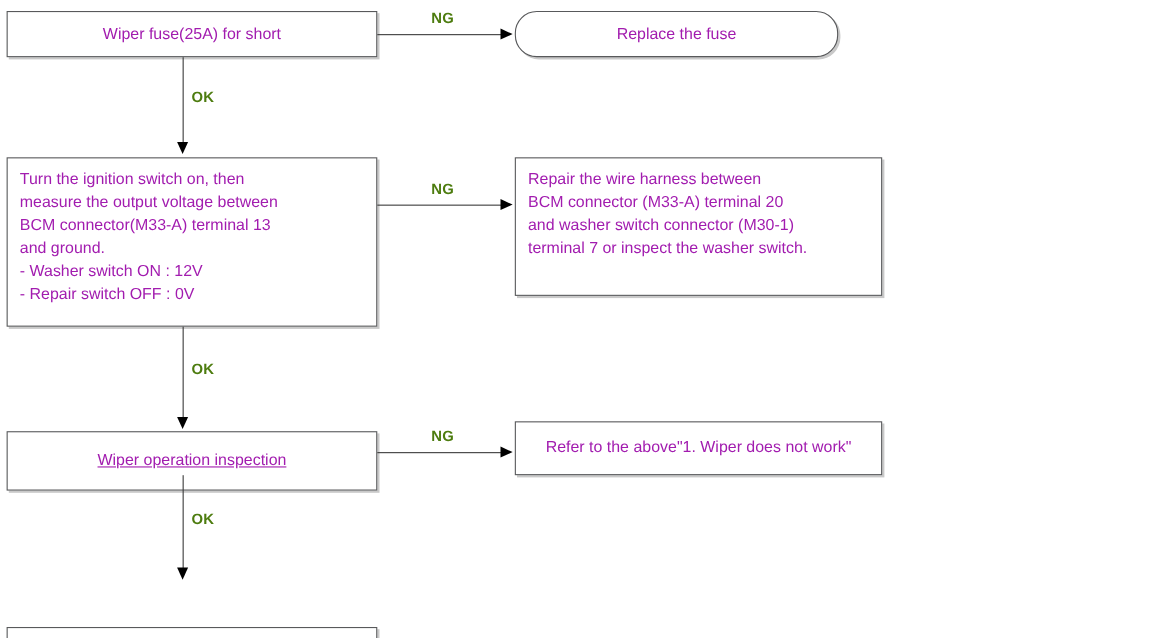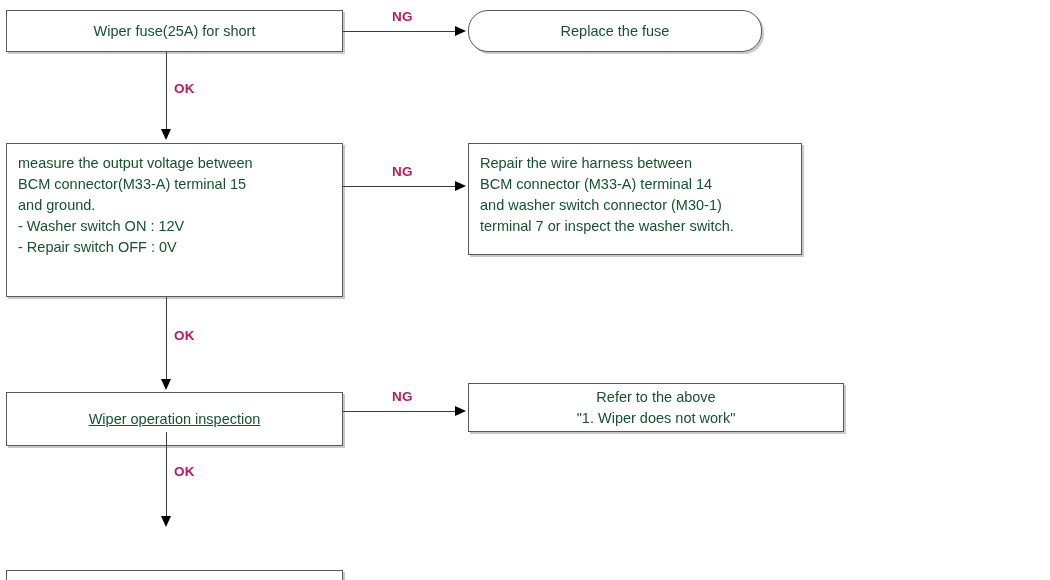--- a/index.html
+++ b/index.html
@@ -14,41 +14,41 @@
     background: #ffffff;
     font-family: "Liberation Sans", sans-serif;
     overflow: hidden;
   }
   .box {
     position: absolute;
     box-sizing: border-box;
     border: 1px solid #58595b;
     background: #ffffff;
     box-shadow: 2px 2px 0 0 #c9c9c9;
-    color: #14532d;
+    color: #a21caf;
     font-size: 14.5px;
     line-height: 21px;
   }
   .box.center {
     display: flex;
     align-items: center;
     justify-content: center;
     text-align: center;
   }
   .box.left {
     padding: 9px 0 9px 11px;
     text-align: left;
   }
   .box .line { white-space: pre; }
 
   .edge-label {
     position: absolute;
     font-size: 13.5px;
     font-weight: bold;
-    color: #be185d;
+    color: #4d7c0f;
     letter-spacing: 0.3px;
     white-space: nowrap;
   }
 
   
   .vline {
     position: absolute;
     width: 1px;
     background: #3b3b3b;
   }
@@ -89,51 +89,52 @@
 
   <div class="box center" style="left:468px; top:10px; width:294px; height:42px;border-radius:20px;">
     <span class="line">Replace the fuse</span>
   </div>
 
   <div class="vline" style="left:166px; top:52px; height:78px;"></div>
   <div class="arrow-down" style="left:161px; top:129px;"></div>
   <div class="edge-label" style="left:174px; top:81px;">OK</div>
 
   <div class="box left" style="left:6px; top:143px; width:337px; height:154px;">
+    <div class="line">Turn the ignition switch on, then</div>
     <div class="line">measure the output voltage between</div>
-    <div class="line">BCM connector(M33-A) terminal 15</div>
+    <div class="line">BCM connector(M33-A) terminal 13</div>
     <div class="line">and ground.</div>
     <div class="line">- Washer switch ON : 12V</div>
     <div class="line">- Repair switch OFF : 0V</div>
   </div>
 
   <div class="hline" style="left:343px; top:186px; width:114px;"></div>
   <div class="arrow-right" style="left:455px; top:181px;"></div>
   <div class="edge-label" style="left:392px; top:164px;">NG</div>
 
-  <div class="box left" style="left:468px; top:143px; width:334px; height:112px;">
+  <div class="box left" style="left:468px; top:143px; width:334px; height:126px;">
     <div class="line">Repair the wire harness between</div>
-    <div class="line">BCM connector (M33-A) terminal 14</div>
+    <div class="line">BCM connector (M33-A) terminal 20</div>
     <div class="line">and washer switch connector (M30-1)</div>
     <div class="line">terminal 7 or inspect the washer switch.</div>
   </div>
 
   <div class="vline" style="left:166px; top:297px; height:83px;"></div>
   <div class="arrow-down" style="left:161px; top:379px;"></div>
   <div class="edge-label" style="left:174px; top:328px;">OK</div>
 
   <div class="box center" style="left:6px; top:392px; width:337px; height:54px;text-decoration:underline;">
     <span class="line">Wiper operation inspection</span>
   </div>
 
   <div class="hline" style="left:343px; top:411px; width:114px;"></div>
   <div class="arrow-right" style="left:455px; top:406px;"></div>
   <div class="edge-label" style="left:392px; top:389px;">NG</div>
 
-  <div class="box center" style="left:468px; top:383px; width:376px; height:49px; flex-direction:column;">
+  <div class="box center" style="left:468px; top:383px; width:334px; height:49px; flex-direction:row;">
     <span class="line">Refer to the above</span>
     <span class="line">"1. Wiper does not work"</span>
   </div>
 
   <div class="vline" style="left:166px; top:432px; height:85px;"></div>
   <div class="arrow-down" style="left:161px; top:516px;"></div>
   <div class="edge-label" style="left:174px; top:464px;">OK</div>
 
   <div class="box center" style="left:6px; top:530px; width:337px; height:41px;margin-top:40px;">
     <span class="line">Replace the BCM</span>

